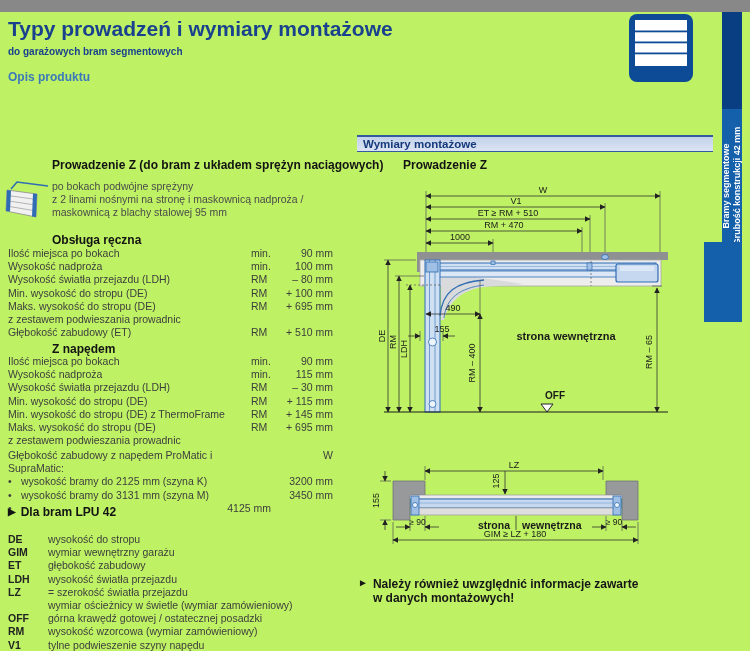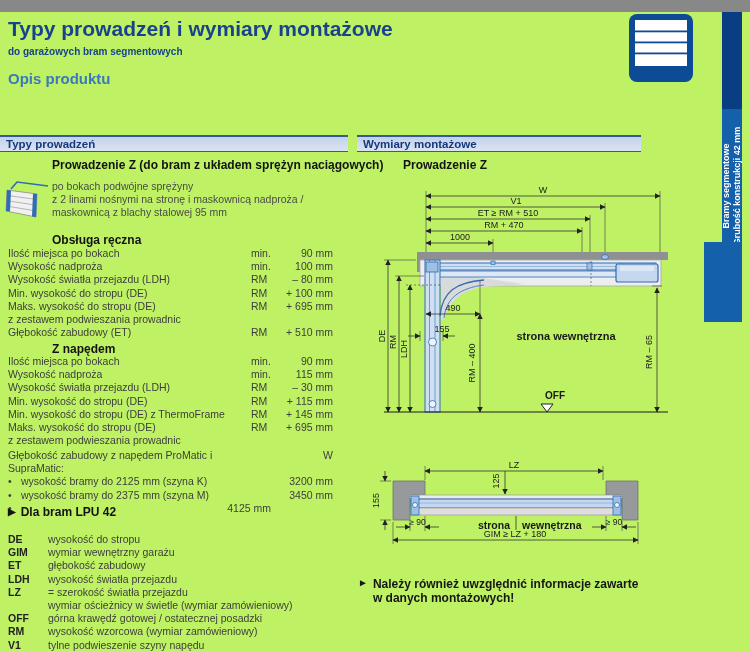--- a/index.html
+++ b/index.html
@@ -4,41 +4,41 @@
 <style>
   * { margin:0; padding:0; box-sizing:border-box; }
   body { background:#888; }
   .page {
     position:relative; width:750px; height:651px; background:#bef264;
     font-family:"Liberation Sans", sans-serif; overflow:hidden;
     margin:12px auto;
   }
   .title { position:absolute; left:8px; top:5px; font-size:21px; font-weight:bold; color:#19418d; }
   .subtitle { position:absolute; left:8px; top:34px; font-size:10px; font-weight:bold; color:#19418d; }
-  .section-title { position:absolute; left:8px; top:58px; font-size:15px; font-weight:bold; color:#3b79ba; }
+  .section-title { position:absolute; left:8px; top:58px; font-size:12px; font-weight:bold; color:#3b79ba; }
 
   .door-icon { position:absolute; left:629px; top:2px; }
 
   .side-tab-dark { position:absolute; left:722px; top:0; width:20px; height:97px; background:#0a3e82; }
   .side-tab-label { position:absolute; left:722px; top:97px; width:20px; height:153px; background:#1560ab; }
   .side-tab-label .inner {
     position:absolute; left:50%; top:50%; width:153px; height:22px;
     transform:translate(-50%,-50%) rotate(-90deg);
     text-align:center; color:#fff; font-size:9px; font-weight:bold; line-height:10.5px; white-space:nowrap;
   }
   .side-tab-lower { position:absolute; left:704px; top:230px; width:38px; height:80px; background:#1560ab; }
 
   .bar {
     position:absolute; height:17px; top:123px;
     background:linear-gradient(#c3d2ea,#dbe4f3);
     border-top:2px solid #33599e; border-bottom:1px solid #33599e;
     font-size:11.5px; font-weight:bold; color:#15397b; padding:1px 0 0 6px;
   }
   .bar-left { left:0; width:348px; }
-  .bar-right { left:357px; width:284px; }
+  .bar-right { left:357px; width:356px; }
 
   .h-block { position:absolute; font-size:12px; font-weight:bold; color:#131313;padding-left:44px; }
 
   .intro-icon { position:absolute; left:4px; top:166px; }
   .intro-text { position:absolute; left:52px; top:168px; font-size:10.5px; color:#4a4a4a; line-height:13px; width:296px; }
 
   .spec { position:absolute; left:8px; width:325px; font-size:10.5px; color:#3d3d3d; }
   .spec .trow { display:grid; grid-template-columns:1fr 30px 52px; line-height:13.2px; }
   .spec .tval { text-align:right; }
 
@@ -86,21 +86,20 @@
 
   <div class="side-tab-dark"></div>
   <div class="side-tab-label">
     <div class="inner">
       <div>Bramy segmentowe</div>
       <div>Grubość konstrukcji 42 mm</div>
     </div>
   </div>
   <div class="side-tab-lower"></div>
 
-  <div class="bar bar-left">Typy prowadzeń</div>
   <div class="h-block" style="left:8px; top:146px;">Prowadzenie Z (do bram z układem sprężyn naciągowych)</div>
 
   <svg class="intro-icon" width="46" height="42" viewBox="0 0 46 42">
     <polyline points="7,11 13,4 44,8" fill="none" stroke="#2f6cb3" stroke-width="1.6"></polyline>
     <polygon points="3,12 33,16 32,39 2,33" fill="#f1f1f1" stroke="#8a8a8a" stroke-width="0.8"></polygon>
     <line x1="3.7" y1="17.5" x2="32.8" y2="21.5" stroke="#9a9a9a" stroke-width="0.7"></line>
     <line x1="3.4" y1="22.8" x2="32.5" y2="27.2" stroke="#9a9a9a" stroke-width="0.7"></line>
     <line x1="3.1" y1="28.1" x2="32.2" y2="33" stroke="#9a9a9a" stroke-width="0.7"></line>
     <polygon points="3,12 7,12.5 6,33.5 2,33" fill="#2f6cb3"></polygon>
     <polygon points="29,15.5 33,16 32,39 28,38.4" fill="#2f6cb3"></polygon>
@@ -194,21 +193,21 @@
         <span>Głębokość zabudowy z napędem ProMatic i SupraMatic:</span>
         <span class="tval">W</span>
       </div>
     <div class="brow">
         <span>•</span>
         <span>wysokość bramy do 2125 mm (szyna K)</span>
         <span class="tval">3200 mm</span>
       </div>
     <div class="brow">
         <span>•</span>
-        <span>wysokość bramy do 2375 mm (szyna M)</span>
+        <span>wysokość bramy do 3131 mm (szyna M)</span>
         <span class="tval">3450 mm</span>
       </div>
     <div class="brow">
         <span>•</span>
         <span class="tval">4125 mm</span>
       </div>
   </div>
 
   <div class="lpu">
     <span class="mk">▶</span><span>Dla bram LPU 42</span>

